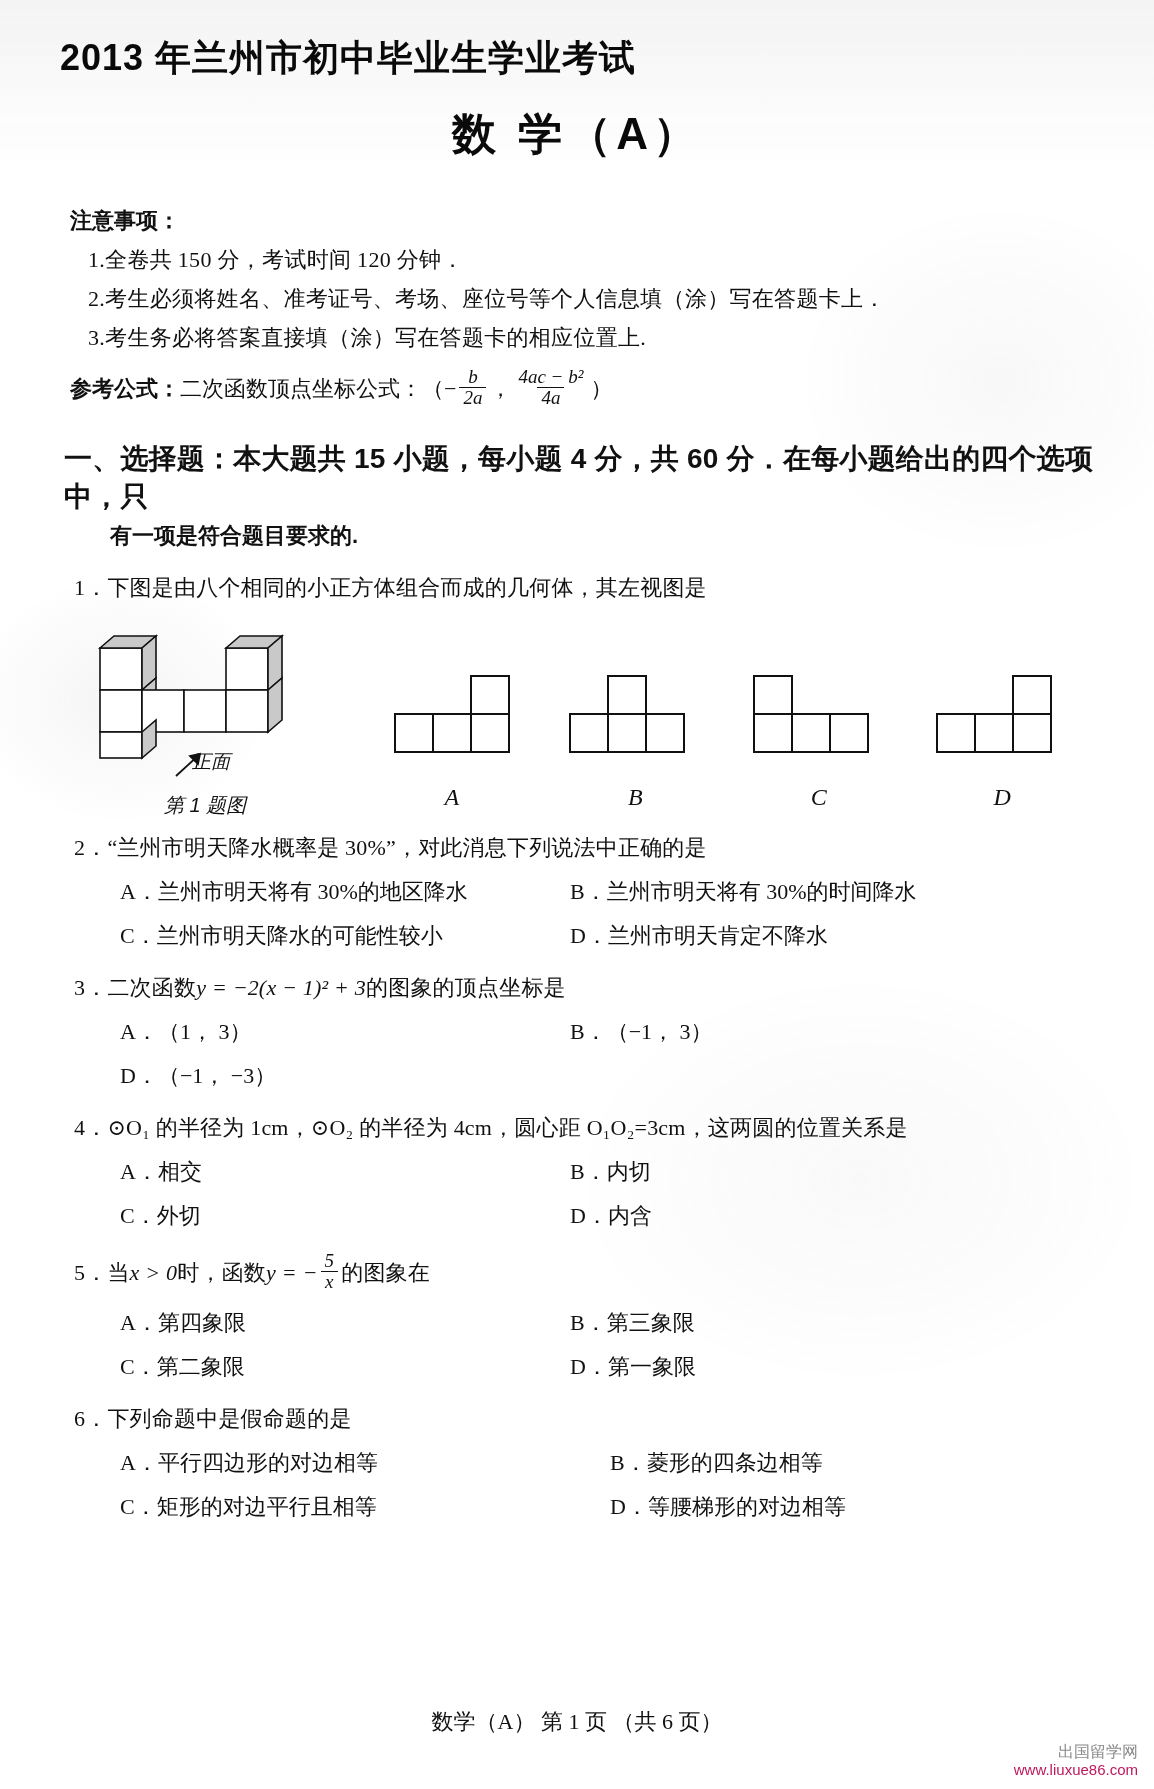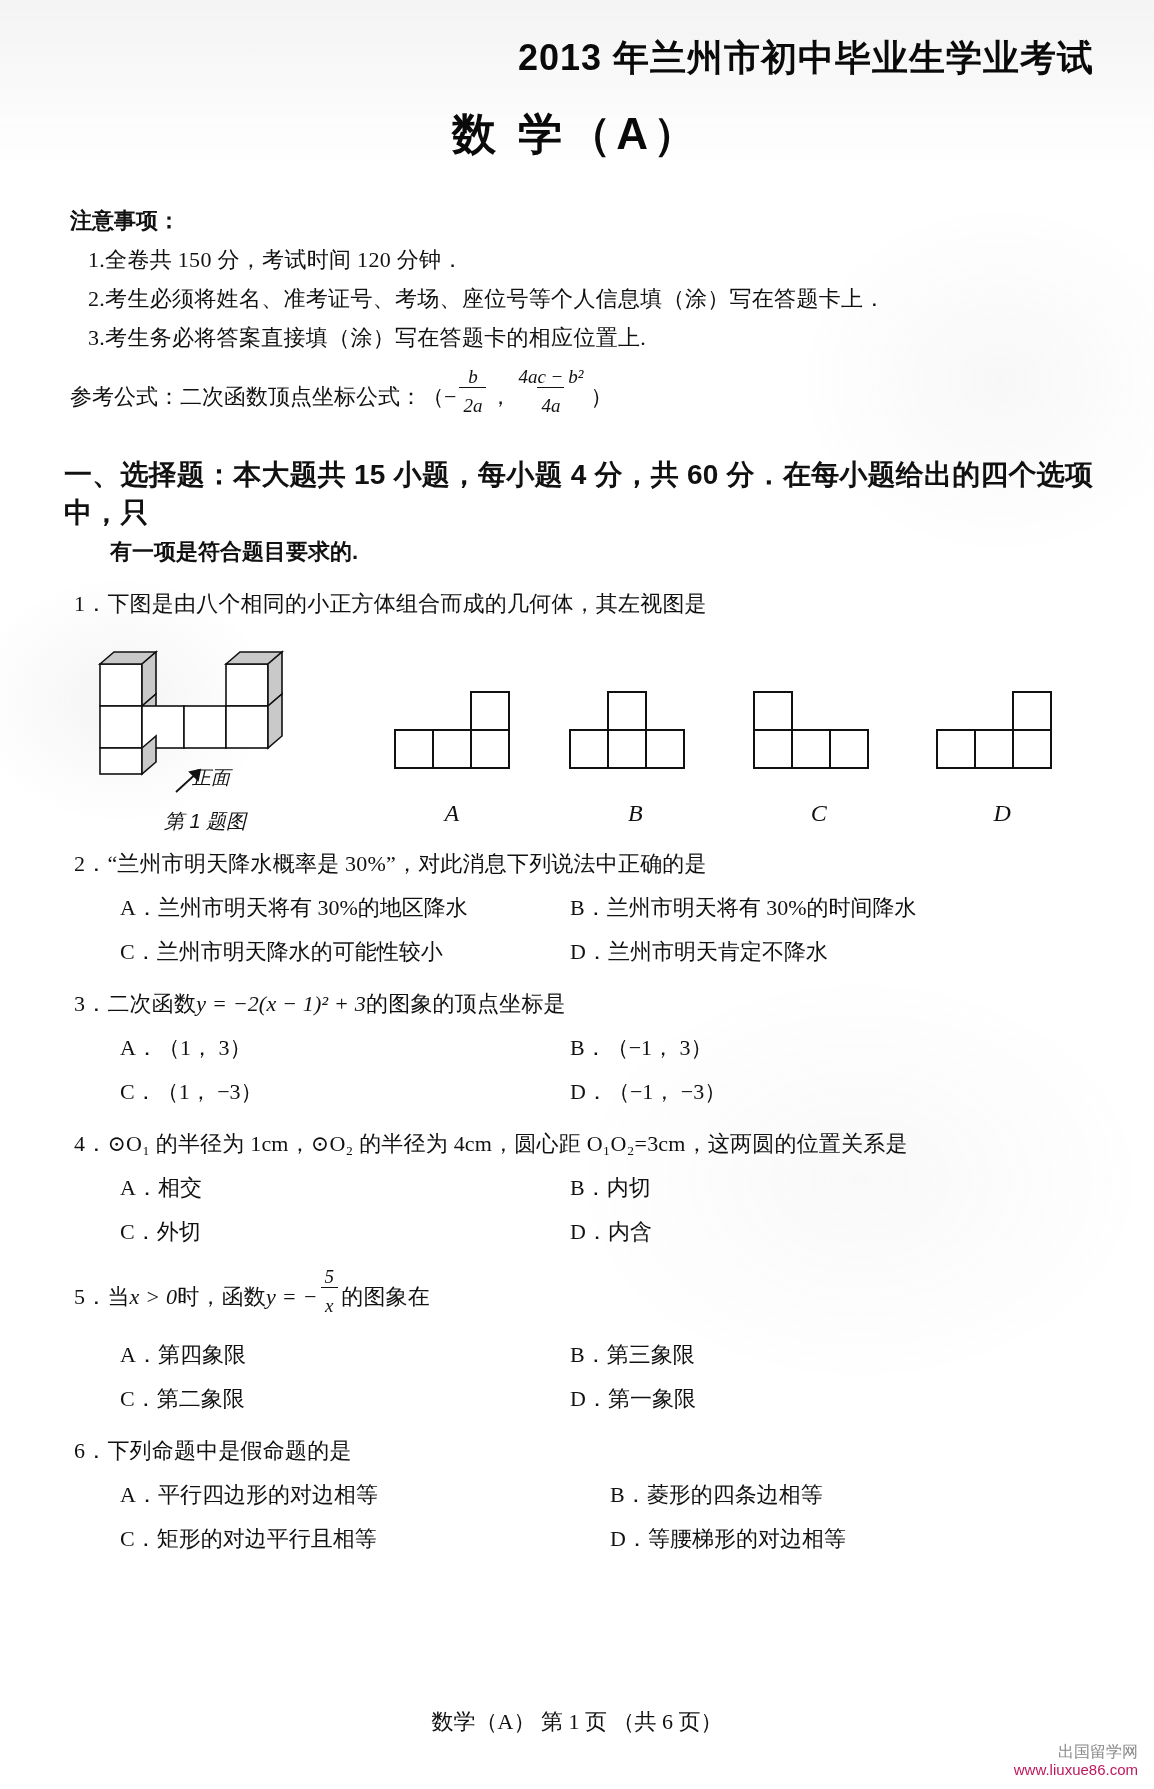--- a/index.html
+++ b/index.html
@@ -25,21 +25,21 @@
       linear-gradient(180deg, rgba(215,215,215,0.30) 0px, rgba(255,255,255,0) 170px);
     opacity: .95;
     z-index: 0;
   }
   .page {
     position: relative;
     z-index: 2;
     padding: 0 60px;
   }
   .title {
-    text-align: right;
+    text-align: left;
     font-family: "Liberation Sans", "DejaVu Sans", sans-serif;
     font-weight: bold;
     font-size: 36px;
     letter-spacing: 1px;
     padding-top: 34px;
     color: #0a0a0a;
   }
   .subtitle {
     text-align: center;
     font-family: "Liberation Sans", "DejaVu Sans", sans-serif;
@@ -63,37 +63,37 @@
     letter-spacing: .3px;
   }
   .formula-row {
     display: flex;
     align-items: center;
     margin-top: 16px;
     margin-left: 10px;
     font-size: 22px;
   }
   .formula-label {
-    font-weight: normal;
+    font-weight: bold;
     font-family: "Liberation Sans", "DejaVu Sans", sans-serif;
   }
   .frac {
     display: inline-flex;
     flex-direction: column;
     align-items: center;
     vertical-align: middle;
     margin: 0 3px;
     font-style: italic;
     font-size: 19px;
     line-height: 1.05;
     position: relative;
     top: -2px;
   }
   .frac .num { padding: 0 4px; }
-  .frac .den { padding: 8px 4px; border-top: 1.4px solid #111; }
+  .frac .den { padding: 0 4px; border-top: 1.4px solid #111; }
   .sec-head {
     font-weight: bold;
     font-size: 28px;
     margin-top: 30px;
     margin-left: 4px;
     font-family: "Liberation Sans", "DejaVu Sans", sans-serif;
     letter-spacing: .2px;
   }
   .sec-head-cont {
     font-weight: bold;
@@ -319,23 +319,20 @@
   <div class="opts">
     <div class="opt-col">
         <div class="opt">A．（1， 3）</div>
       </div>
     <div class="opt-col">
         <div class="opt">B．（−1， 3）</div>
       </div>
   </div>
   <div class="opts">
     <div class="opt-col">
-        <div class="opt">C．（1， −3）</div>
-      </div>
-    <div class="opt-col">
         <div class="opt">D．（−1， −3）</div>
       </div>
   </div>
 
   <div class="q">
     <span class="q-num">4．</span><span>⊙O₁ 的半径为 1cm，⊙O₂ 的半径为 4cm，圆心距 O₁O₂=3cm，这两圆的位置关系是</span>
   </div>
   <div class="opts">
     <div class="opt-col">
         <div class="opt">A．相交</div>

